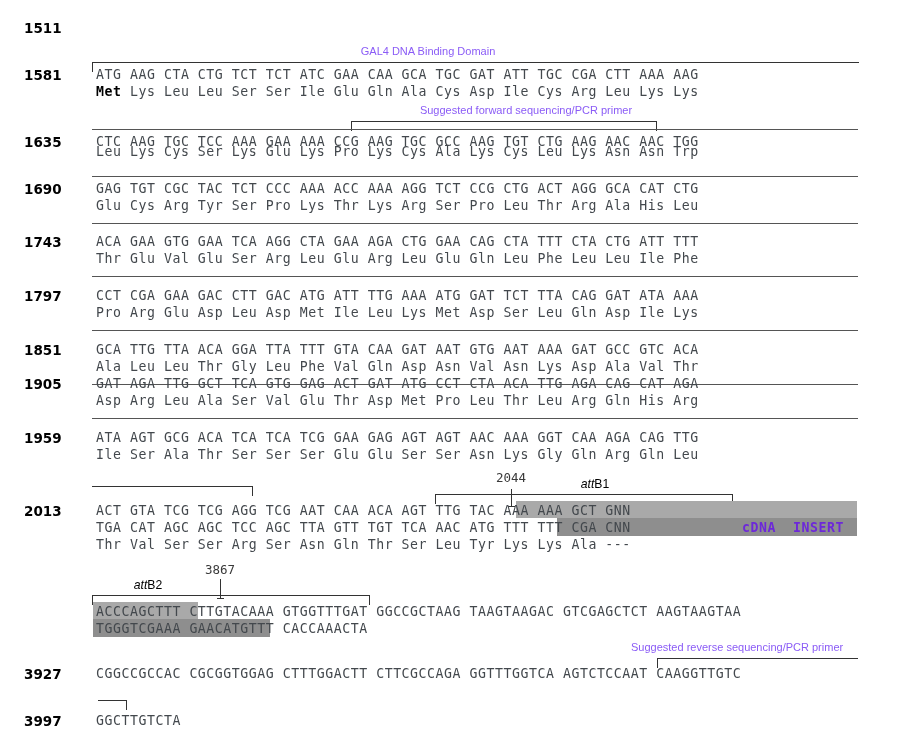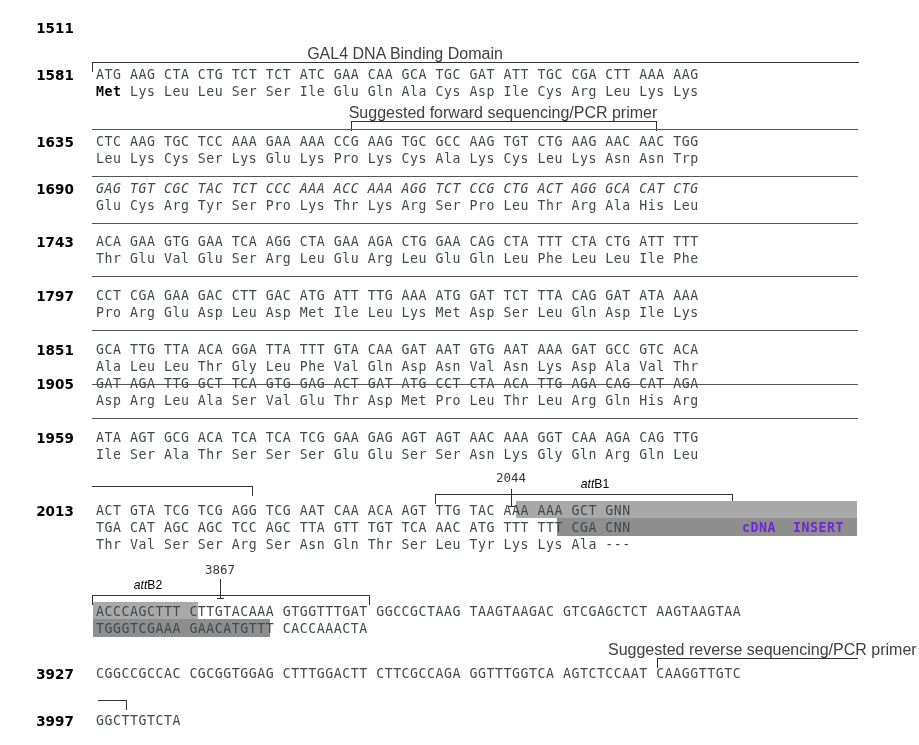--- a/index.html
+++ b/index.html
@@ -2,35 +2,35 @@
 <html><head>
 <meta charset="utf-8">
 <style>
   html,body{margin:0;padding:0;background:#ffffff;}
   body{width:919px;height:745px;position:relative;overflow:hidden;
        font-family:"Liberation Serif",serif;color:#1a1a1a;}
 
   .seqmap{position:absolute;left:0;top:0;width:919px;height:745px;}
 
   
-  .coord{position:absolute;width:62px;text-align:center;
+  .coord{position:absolute;width:62px;text-align:left;
          font-family:"DejaVu Sans",sans-serif;font-weight:bold;
          font-size:13.5px;letter-spacing:0px;color:#000;}
 
   
   .seq{position:absolute;left:96px;white-space:pre;
        font-family:"DejaVu Sans Mono",monospace;
        font-size:13.2px;letter-spacing:0.55px;color:#3a3a3a;}
   .seq.nt{color:#43484d;}
   .seq.aa{color:#43484d;}
   .seq b{font-weight:bold;color:#000;}
 
   
   .cap{position:absolute;font-family:"Liberation Sans",sans-serif;
-       font-size:16px;color:#404040;white-space:nowrap;}
+       font-size:11px;color:#8b5cf6;white-space:nowrap;margin-left:23px;}
   .cap.center{transform:translateX(-50%);}
 
   
   .ticknum{position:absolute;font-family:"DejaVu Sans Mono",monospace;
            font-size:12.5px;color:#3a3a3a;transform:translateX(-50%);}
 
   
   .att{position:absolute;font-family:"Liberation Sans",sans-serif;
        font-size:12.2px;color:#000;white-space:nowrap;transform:translateX(-50%);}
   .att i{}
@@ -70,25 +70,25 @@
   <div class="coord" style="left:24px;top:67px;">1581</div>
   <div class="seq nt" style="top:67px;">ATG AAG CTA CTG TCT TCT ATC GAA CAA GCA TGC GAT ATT TGC CGA CTT AAA AAG</div>
   <div class="seq aa" style="top:84px;"><b>Met</b><span> Lys Leu Leu Ser Ser Ile Glu Gln Ala Cys Asp Ile Cys Arg Leu Lys Lys</span></div>
 
   <div class="cap center" style="left:503px;top:104px;">Suggested forward sequencing/PCR primer</div>
   <div class="brk lr" style="left:351px;top:121px;width:304px;"></div>
   <div class="hr" style="left:92px;top:129px;width:766px;"></div>
 
   <div class="coord" style="left:24px;top:134px;">1635</div>
   <div class="seq nt" style="top:134px;">CTC AAG TGC TCC AAA GAA AAA CCG AAG TGC GCC AAG TGT CTG AAG AAC AAC TGG</div>
-  <div class="seq aa" style="top:151px;">Leu Lys Cys Ser Lys Glu Lys Pro Lys Cys Ala Lys Cys Leu Lys Asn Asn Trp</div>
+  <div class="seq aa" style="top:144px;">Leu Lys Cys Ser Lys Glu Lys Pro Lys Cys Ala Lys Cys Leu Lys Asn Asn Trp</div>
   <div class="hr" style="left:92px;top:176px;width:766px;"></div>
 
   <div class="coord" style="left:24px;top:181px;">1690</div>
-  <div class="seq nt" style="top:181px;font-style:italic;">GAG TGT CGC TAC TCT CCC AAA ACC AAA AGG TCT CCG CTG ACT AGG GCA CAT CTG</div>
+  <div class="seq nt" style="top:181px;">GAG TGT CGC TAC TCT CCC AAA ACC AAA AGG TCT CCG CTG ACT AGG GCA CAT CTG</div>
   <div class="seq aa" style="top:198px;">Glu Cys Arg Tyr Ser Pro Lys Thr Lys Arg Ser Pro Leu Thr Arg Ala His Leu</div>
   <div class="hr" style="left:92px;top:223px;width:766px;"></div>
 
   <div class="coord" style="left:24px;top:234px;">1743</div>
   <div class="seq nt" style="top:234px;">ACA GAA GTG GAA TCA AGG CTA GAA AGA CTG GAA CAG CTA TTT CTA CTG ATT TTT</div>
   <div class="seq aa" style="top:251px;">Thr Glu Val Glu Ser Arg Leu Glu Arg Leu Glu Gln Leu Phe Leu Leu Ile Phe</div>
   <div class="hr" style="left:92px;top:276px;width:766px;"></div>
 
   <div class="coord" style="left:24px;top:288px;">1797</div>
   <div class="seq nt" style="top:288px;">CCT CGA GAA GAC CTT GAC ATG ATT TTG AAA ATG GAT TCT TTA CAG GAT ATA AAA</div>

